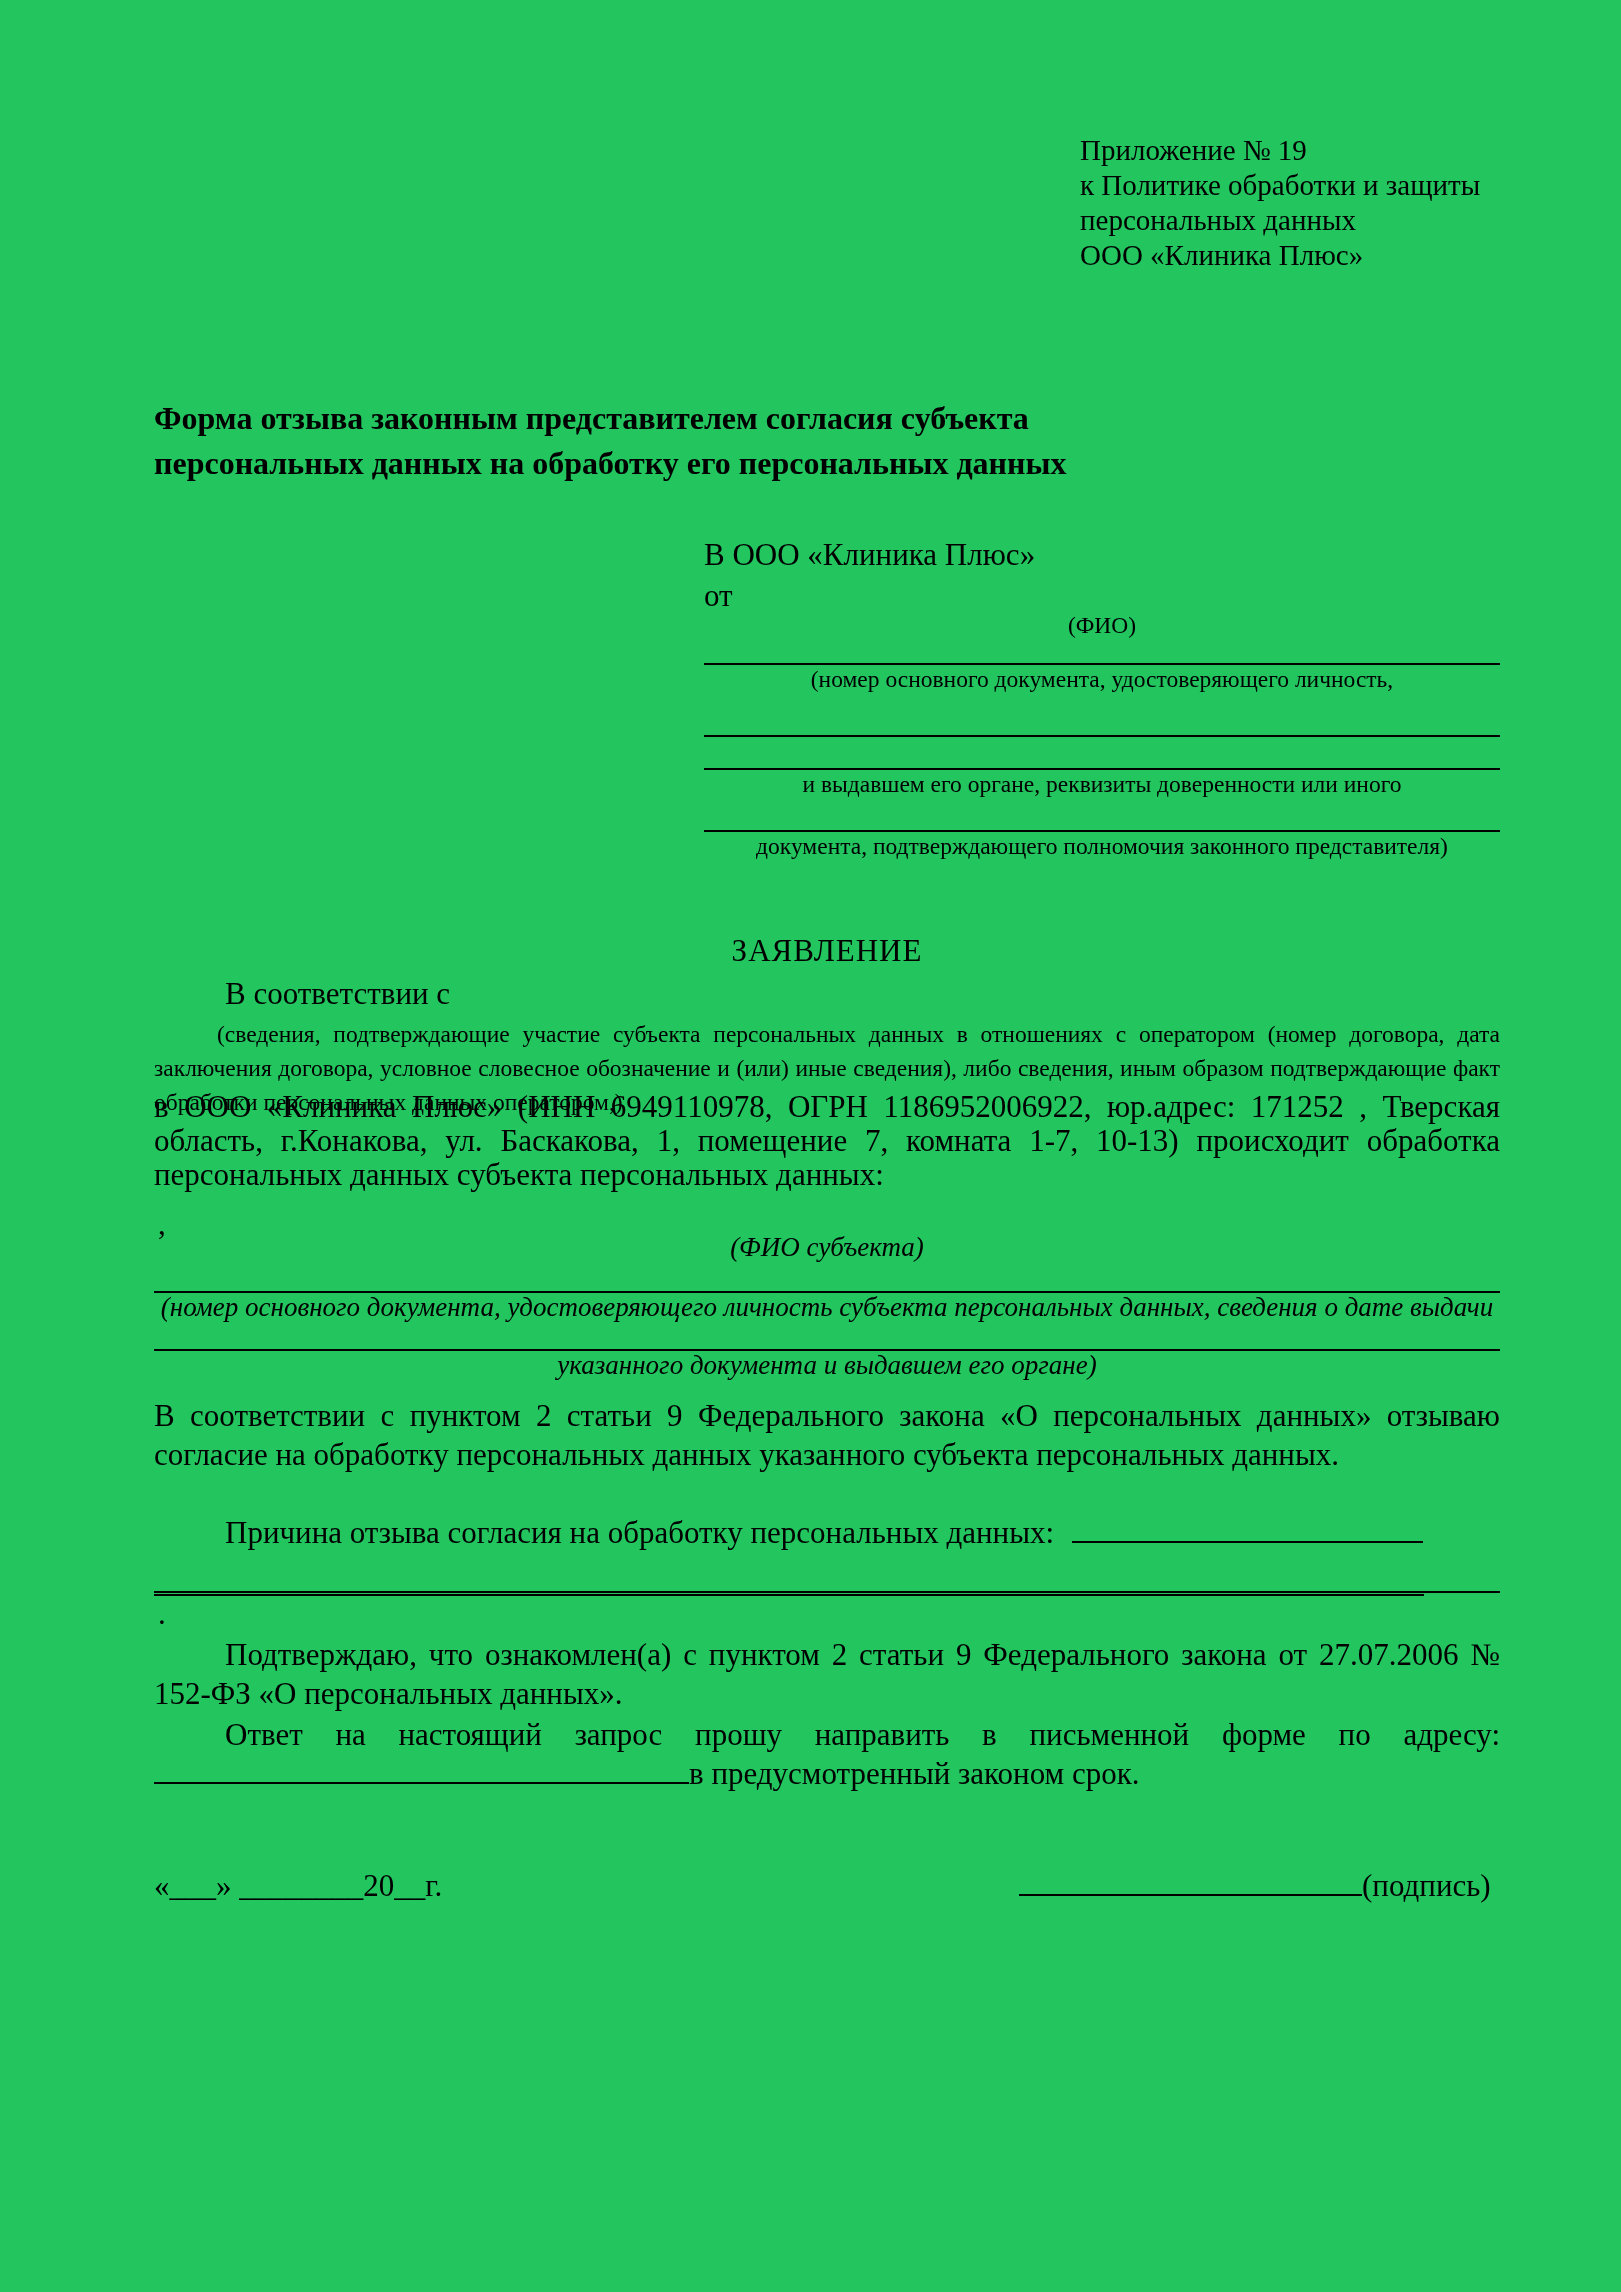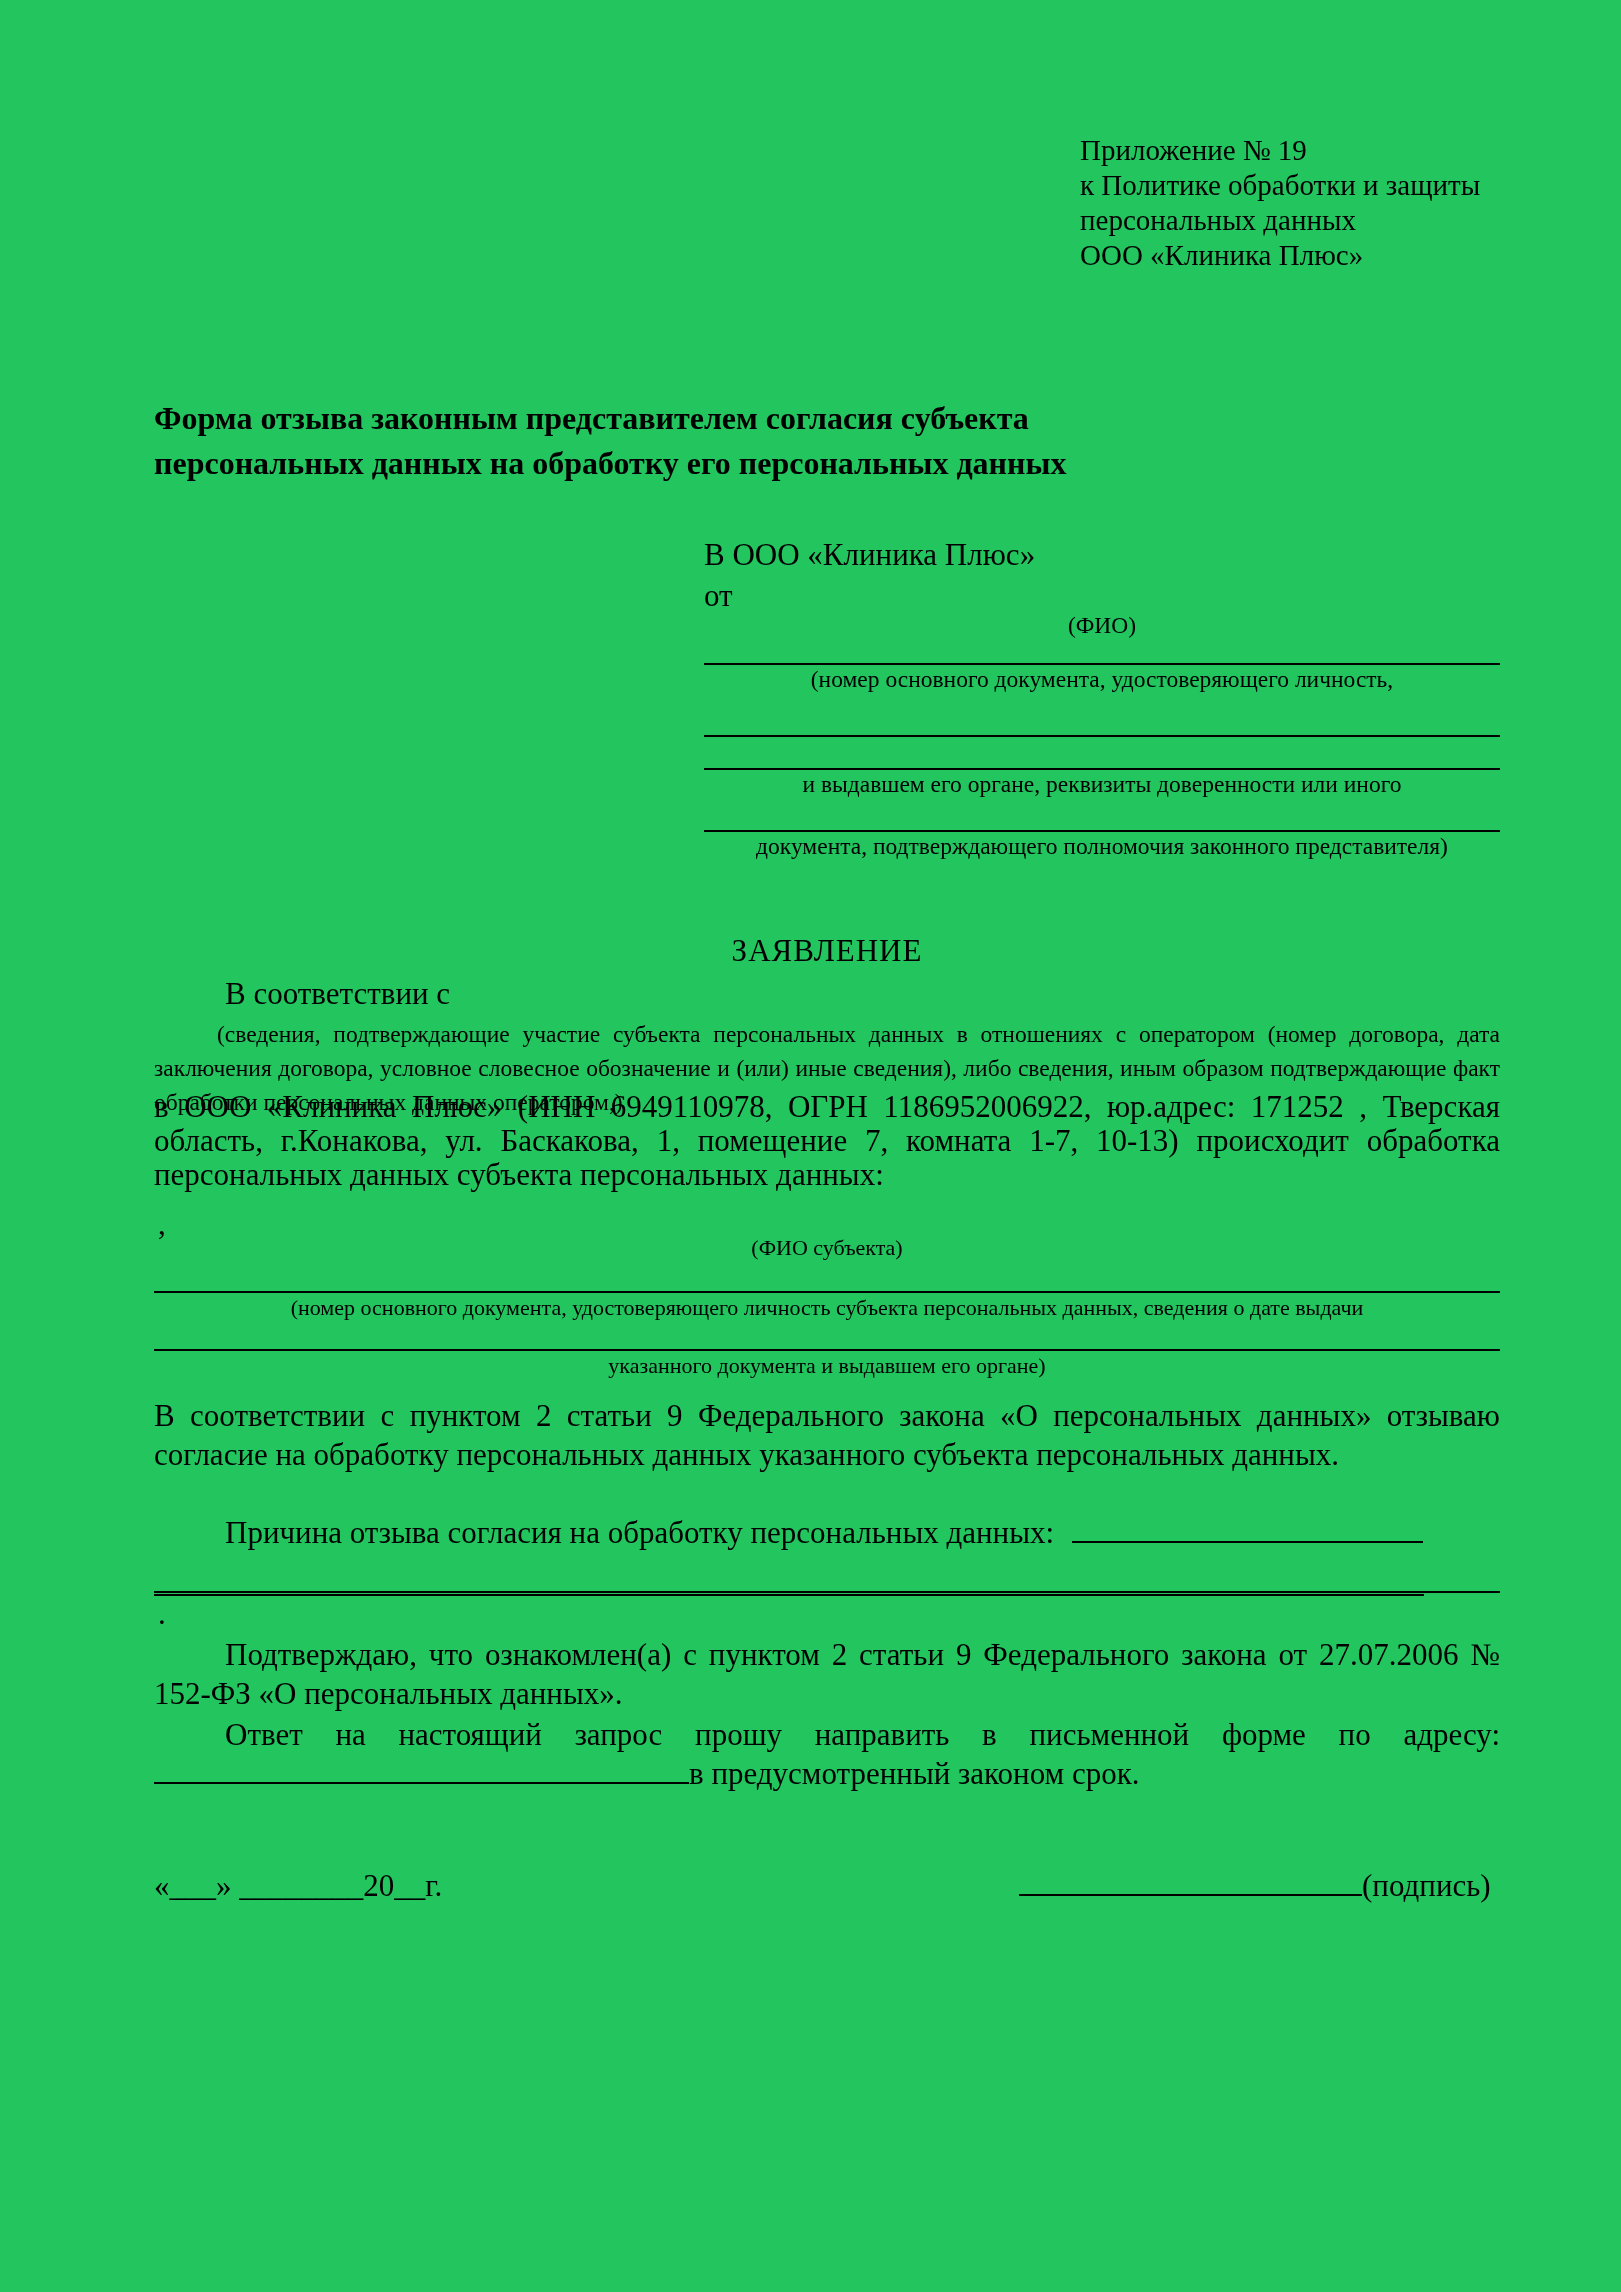--- a/index.html
+++ b/index.html
@@ -43,21 +43,21 @@
                 text-align:justify; text-indent:63px; }
 
   .par { left:154px; width:1346px; font-size:31px; line-height:39px; text-align:justify; }
   .operator-par { top:1090px; line-height:34px; }
 
   .subject-rows { left:154px; top:1204px; width:1346px; font-size:31px; }
   .srow1 { height:29px; }
   .srow1 .suffix { padding-left:3.9px; }
   .srow2 { height:29px; border-bottom:2.9px solid #000; }
   .srow3 { height:27.4px; border-bottom:2.9px solid #000; }
-  .sub-cap { text-align:center; font-size:22px; line-height:29px; }
+  .sub-cap { text-align:center; font-size:27px; line-height:29px;font-style:italic; }
 
   .withdraw-par { top:1396px; }
 
   .reason-par { left:154px; top:1513px; width:1346px; font-size:31px; line-height:39px; }
   .reason-par .prefix { padding-left:71px; }
   .reason-par .uline { width:351px; margin-left:9.8px; }
 
   .blank1 { left:154px; top:1560px; width:1346px; height:31px; border-bottom:2.9px solid #000; }
   .blank2 { left:154px; top:1594px; width:1346px; font-size:31px; height:33px; }
   .blank2 .uline { width:1270px; }

